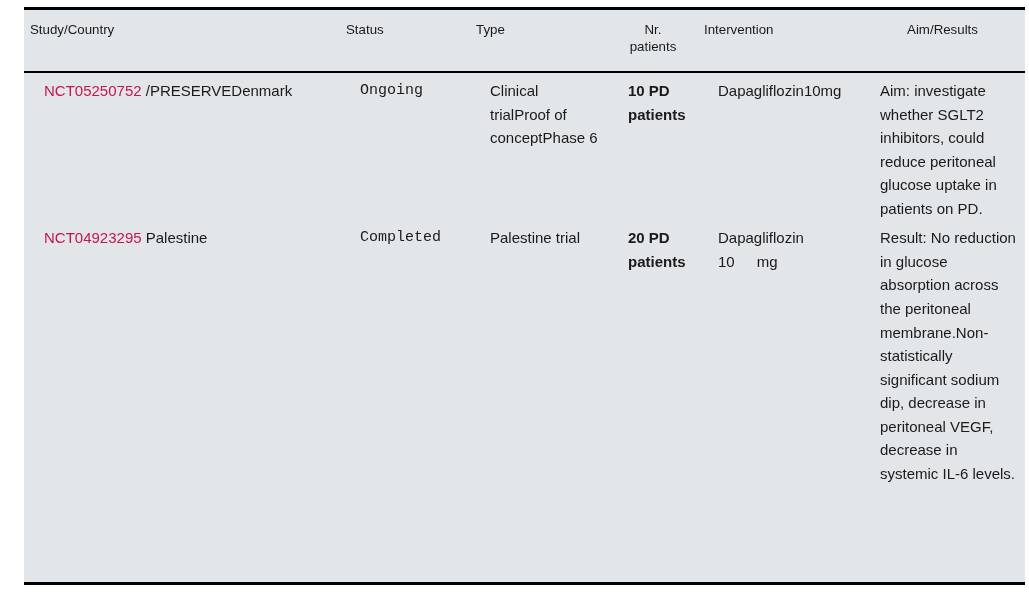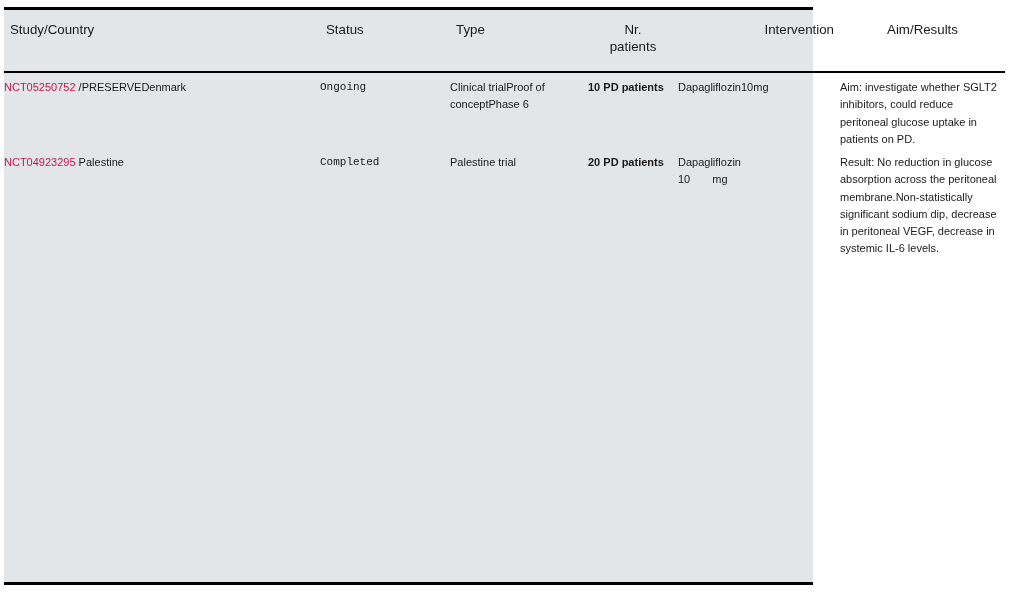--- a/index.html
+++ b/index.html
@@ -10,23 +10,23 @@
   body {
     width: 1029px;
     height: 599px;
     overflow: hidden;
     font-family: "Liberation Sans", sans-serif;
     color: #1a1a1a;
   }
 
   .table-wrap {
     position: absolute;
-    left: 4px;
+    left: 24px;
     top: 7px;
-    width: 809px;
+    width: 1001px;
     height: 578px;
     background: #e2e6e9;
     box-sizing: border-box;
     border-top: 3px solid #000000;
     border-bottom: 3px solid #000000;
   }
 
   table.study-table {
     width: 100%;
     border-collapse: collapse;
@@ -42,39 +42,39 @@
     font-weight: normal;
     font-size: 13.3px;
     color: #1a1a1a;
     padding: 11px 6px 16px 6px;
     vertical-align: top;
     line-height: 1.28;
   }
 
   table.study-table td {
     vertical-align: top;
-    padding: 6px 6px 0 0;
+    padding: 6px 6px 0 20px;
     line-height: 1.57;
     color: #1a1a1a;
-    font-size: 11px;
+    font-size: 15px;
   }
 
   
   .col-study    { width: 316px; }
   .col-status   { width: 130px; }
   .col-type     { width: 138px; }
   .col-nr       { width: 90px;  }
   .col-interv   { width: 162px; }
   .col-aim      { width: 165px; }
 
   .th-study  { text-align: left;   padding-left: 16px; }
   .th-status { text-align: left; }
   .th-type   { text-align: left; }
   .th-nr     { text-align: center; }
-  .th-interv { text-align: right; }
+  .th-interv { text-align: left; }
   .th-aim    { text-align: center; }
 
   .td-study  { text-align: left; padding-left: 16px; }
   .td-status { text-align: left; padding-left: 10px; font-family: Liberation Mono, monospace; }
   .td-type   { text-align: left; padding-left: 10px; }
   .td-nr     { text-align: left; padding-left: 8px; font-weight: bold; }
   .td-interv { text-align: left; padding-left: 8px; }
   .td-aim    { text-align: left; padding-left: 10px; }
 
   .nct-link {

